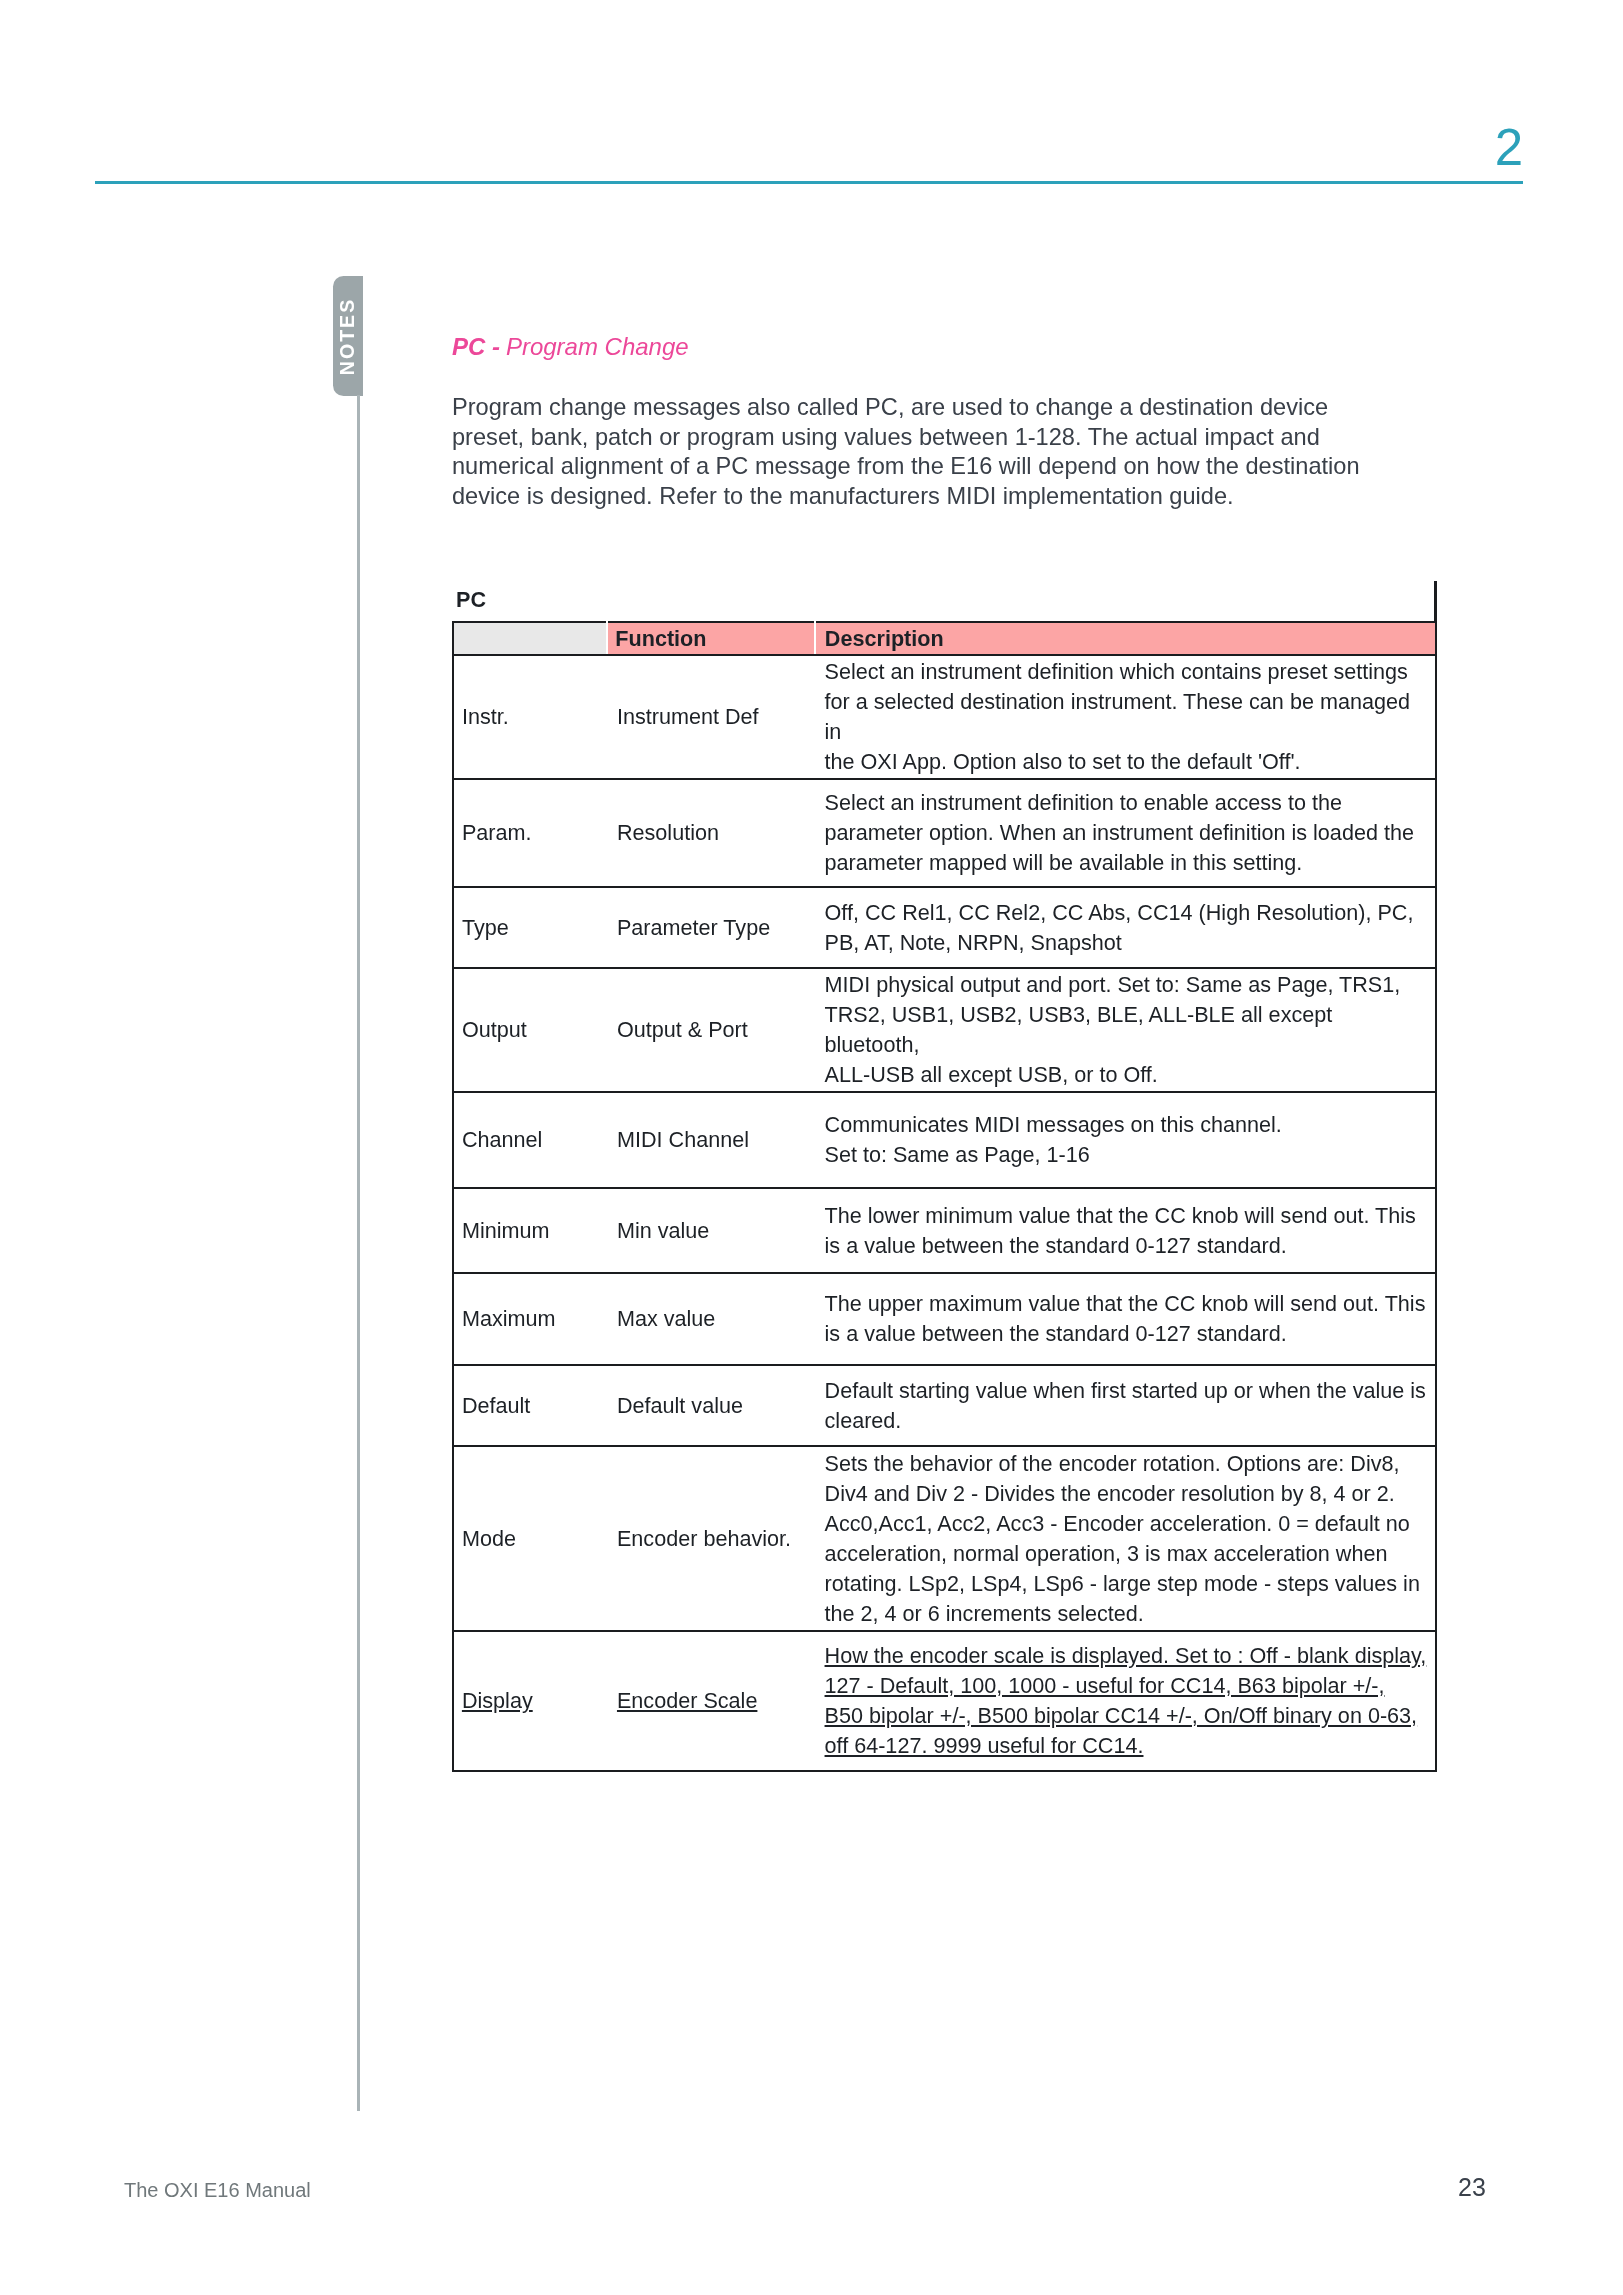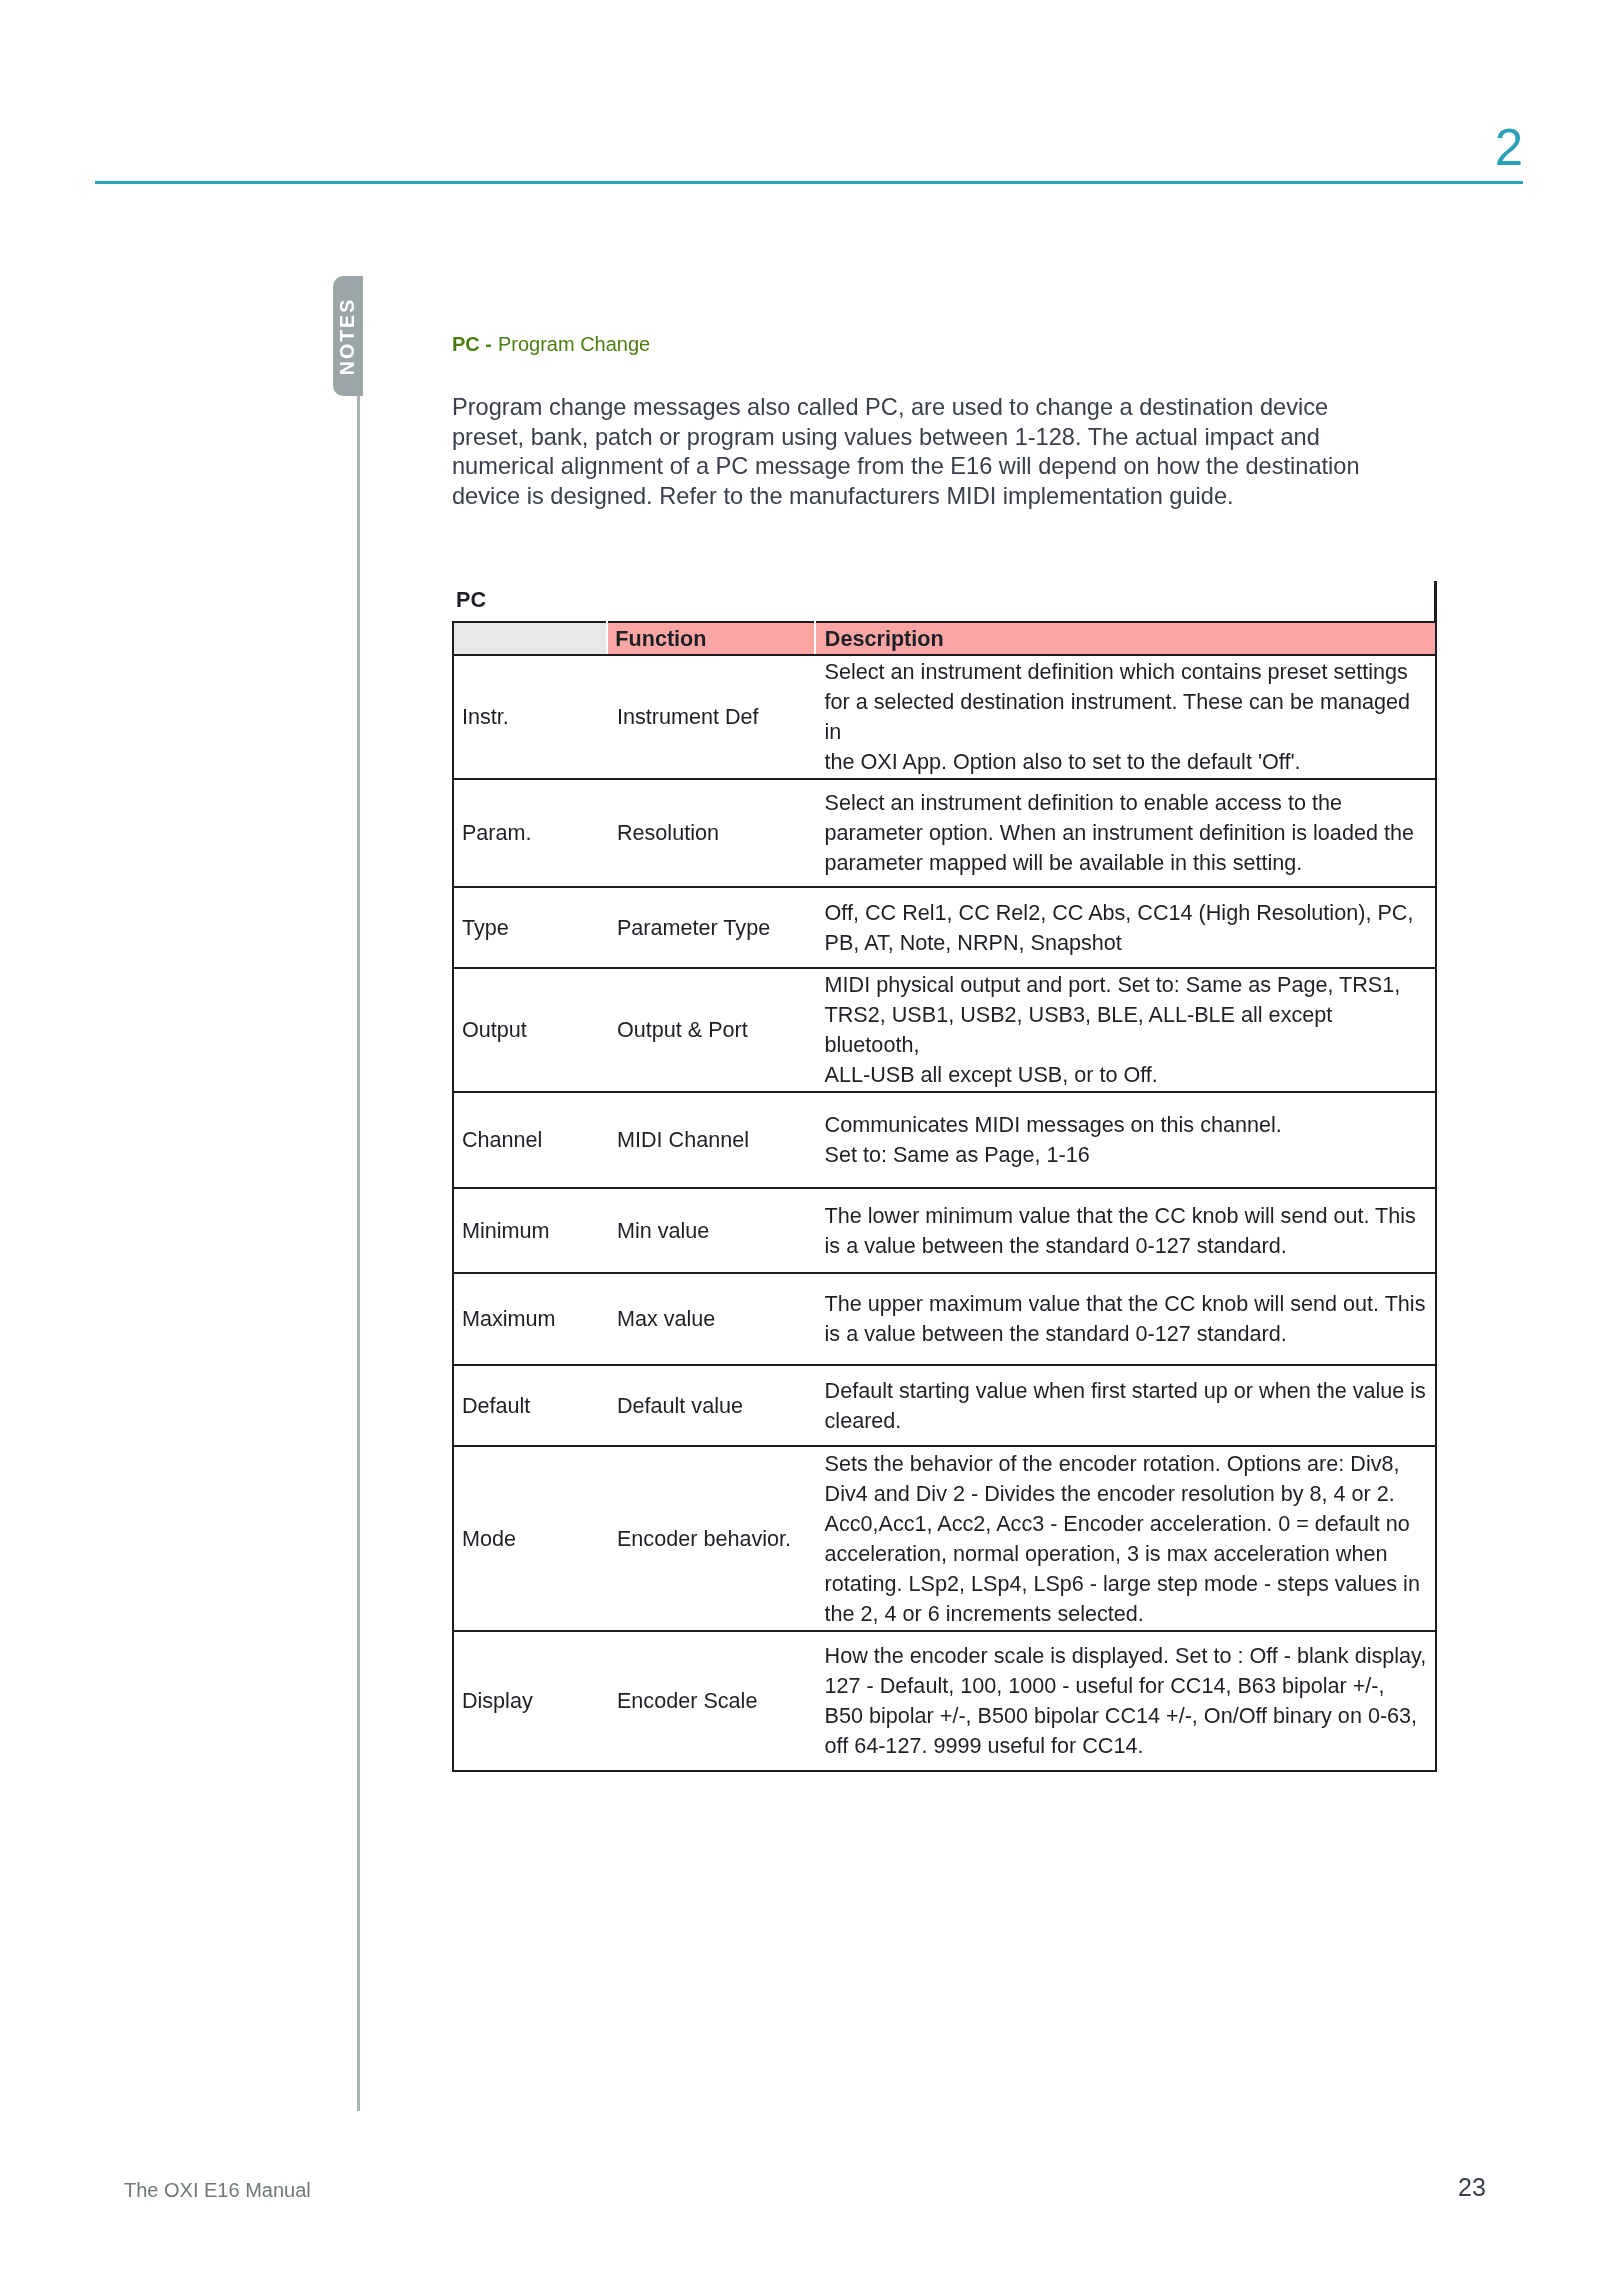--- a/index.html
+++ b/index.html
@@ -60,22 +60,23 @@
     width: 2.6px;
     height: 1716px;
     background: #AAB4B7;
   }
 
   
   .section-heading {
     position: absolute;
     left: 452px;
     top: 333px;
-    font-size: 20px;
-    color: #4d7c0f;
+    font-size: 24px;
+    color: #ec4899;
+    font-style: italic;
   }
   .heading-bold { font-weight: bold; margin-right: 5.9px; }
   .intro {
     position: absolute;
     left: 452px;
     top: 393px;
     width: 975px;
     font-size: 23.6px;
     line-height: 29.5px;
     color: #3A4049;
@@ -121,21 +122,21 @@
     border-bottom: 2.6px solid #1A1C1F;
   }
   .pc-table th.h1 { background: #E8E8E8; padding-left: 7.9px; }
   .pc-table th.h2, .pc-table th.h3 { background: #fca5a5; border-left: 2.6px solid #ffffff; }
   .pc-table th.h2 { padding-left: 7.2px; }
   .pc-table th.h3 { padding-left: 8.5px; }
   .pc-table td {
     vertical-align: middle;
     border-bottom: 2.6px solid #1A1C1F;
   }
-  .pc-table tbody tr:last-child td { border-bottom: none; }
+  .pc-table tbody tr:last-child td { border-bottom: none; text-decoration: underline; }
   td.key  { padding-left: 7.9px; }
   td.func { padding-left: 9.8px; }
   td.desc {
     padding-left: 9.2px;
     padding-right: 2.6px;
     line-height: 30px;
     white-space: pre-line;
     margin-top: 18px;
   }
   tr.r1  td { height: 98px; }

